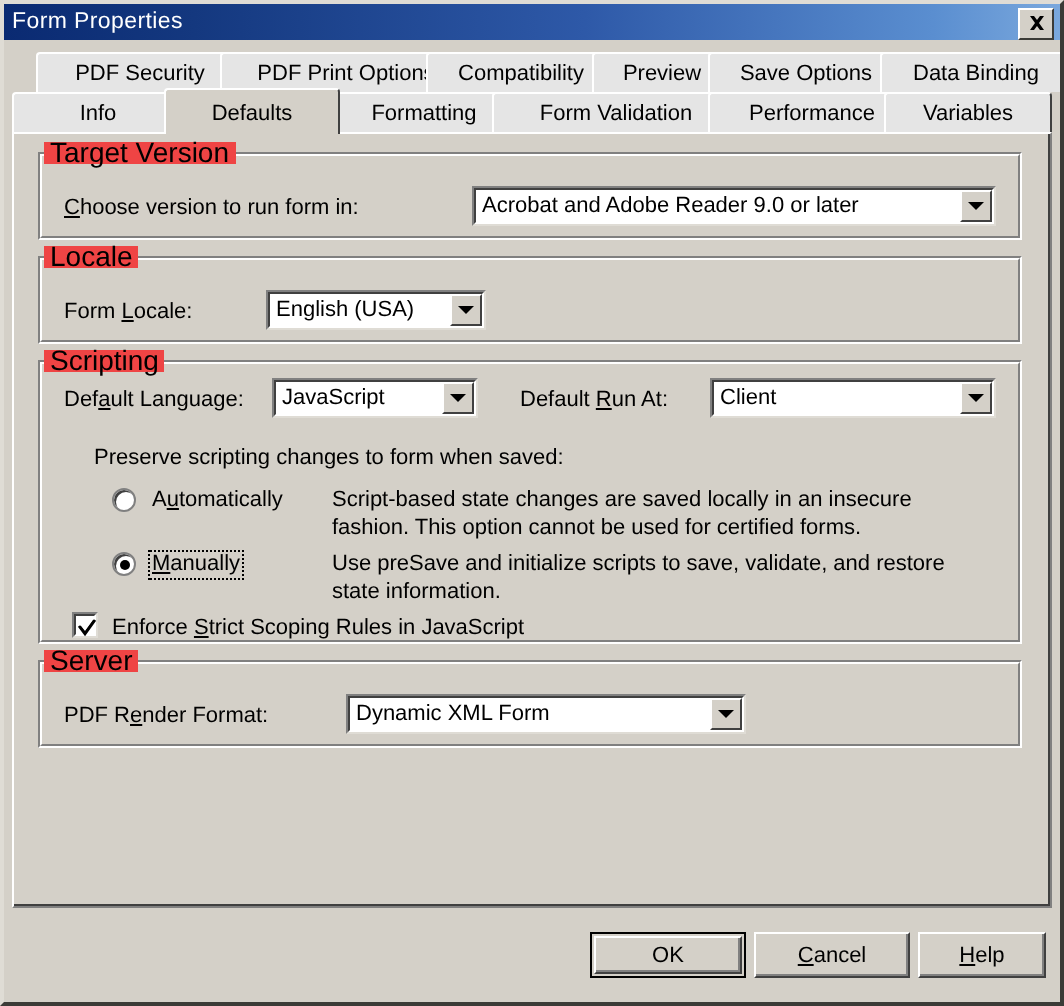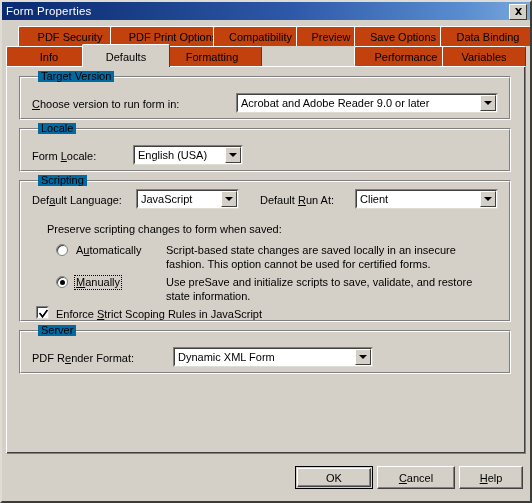--- a/index.html
+++ b/index.html
@@ -74,21 +74,21 @@
     height: 21px;
     width: 100%;
   }
   .tabrow.row1 { top: 0; }
   .tabrow.row2 { top: 20px; }
   .tab {
     position: absolute;
     top: 0;
     height: 20px;
     box-sizing: border-box;
-    background: #c2410c;
+    background: #e5e5e5;
     border-left: 1px solid #ffffff;
     border-top: 1px solid #ffffff;
     border-right: 1px solid #404040;
     border-bottom: none;
     display: flex;
     align-items: center;
     justify-content: center;
     font-size: 11px;
     white-space: nowrap;
     cursor: default;
@@ -142,24 +142,24 @@
     left: 0; top: 0; right: 0; bottom: 0;
     box-sizing: border-box;
     border-left: 1px solid #ffffff;
     border-top: 1px solid #ffffff;
     border-right: 1px solid #808080;
     border-bottom: 1px solid #808080;
   }
   .group-title {
     position: absolute;
     top: -6px;
-    left: 18px;
-    background: #0369a1;
+    left: 2px;
+    background: #ef4444;
     padding: 0 3px;
-    font-size: 11px;
+    font-size: 14px;
     line-height: 11px;
     z-index: 2;
     white-space: nowrap;
   }
 
   
   .lab {
     position: absolute;
     font-size: 11px;
     white-space: nowrap;
@@ -375,20 +375,23 @@
     <div class="tabrow row2">
       <div class="tab" style="left:0px;width:86px;justify-content:center;">
         <span class="lbl">Info</span>
       </div>
       <div class="tab active" style="left:76px;width:88px;">
         <span class="lbl">Defaults</span>
       </div>
       <div class="tab" style="left:156px;width:100px;">
         <span class="lbl">Formatting</span>
       </div>
+      <div class="tab" style="left:240px;width:124px;">
+        <span class="lbl">Form Validation</span>
+      </div>
       <div class="tab" style="left:348px;width:104px;">
         <span class="lbl">Performance</span>
       </div>
       <div class="tab" style="left:436px;width:84px;">
         <span class="lbl">Variables</span>
       </div>
     </div>
 
   </div>
 

